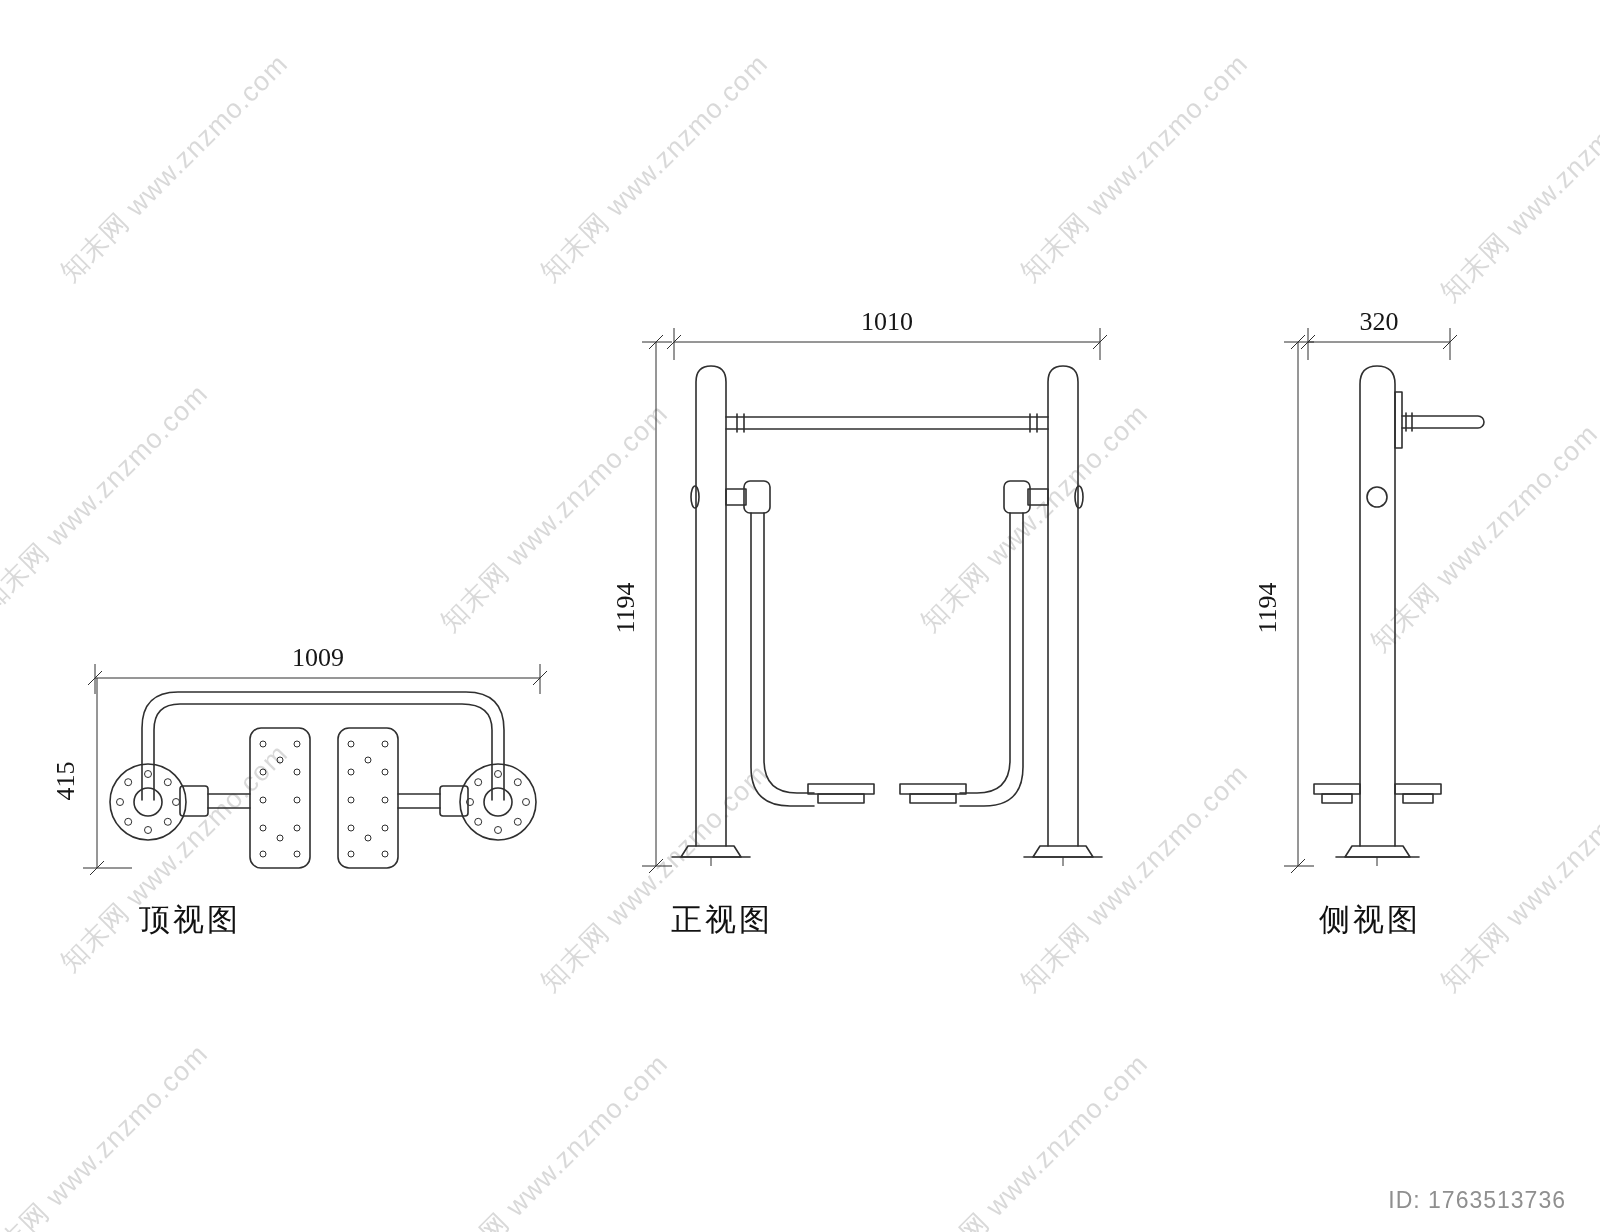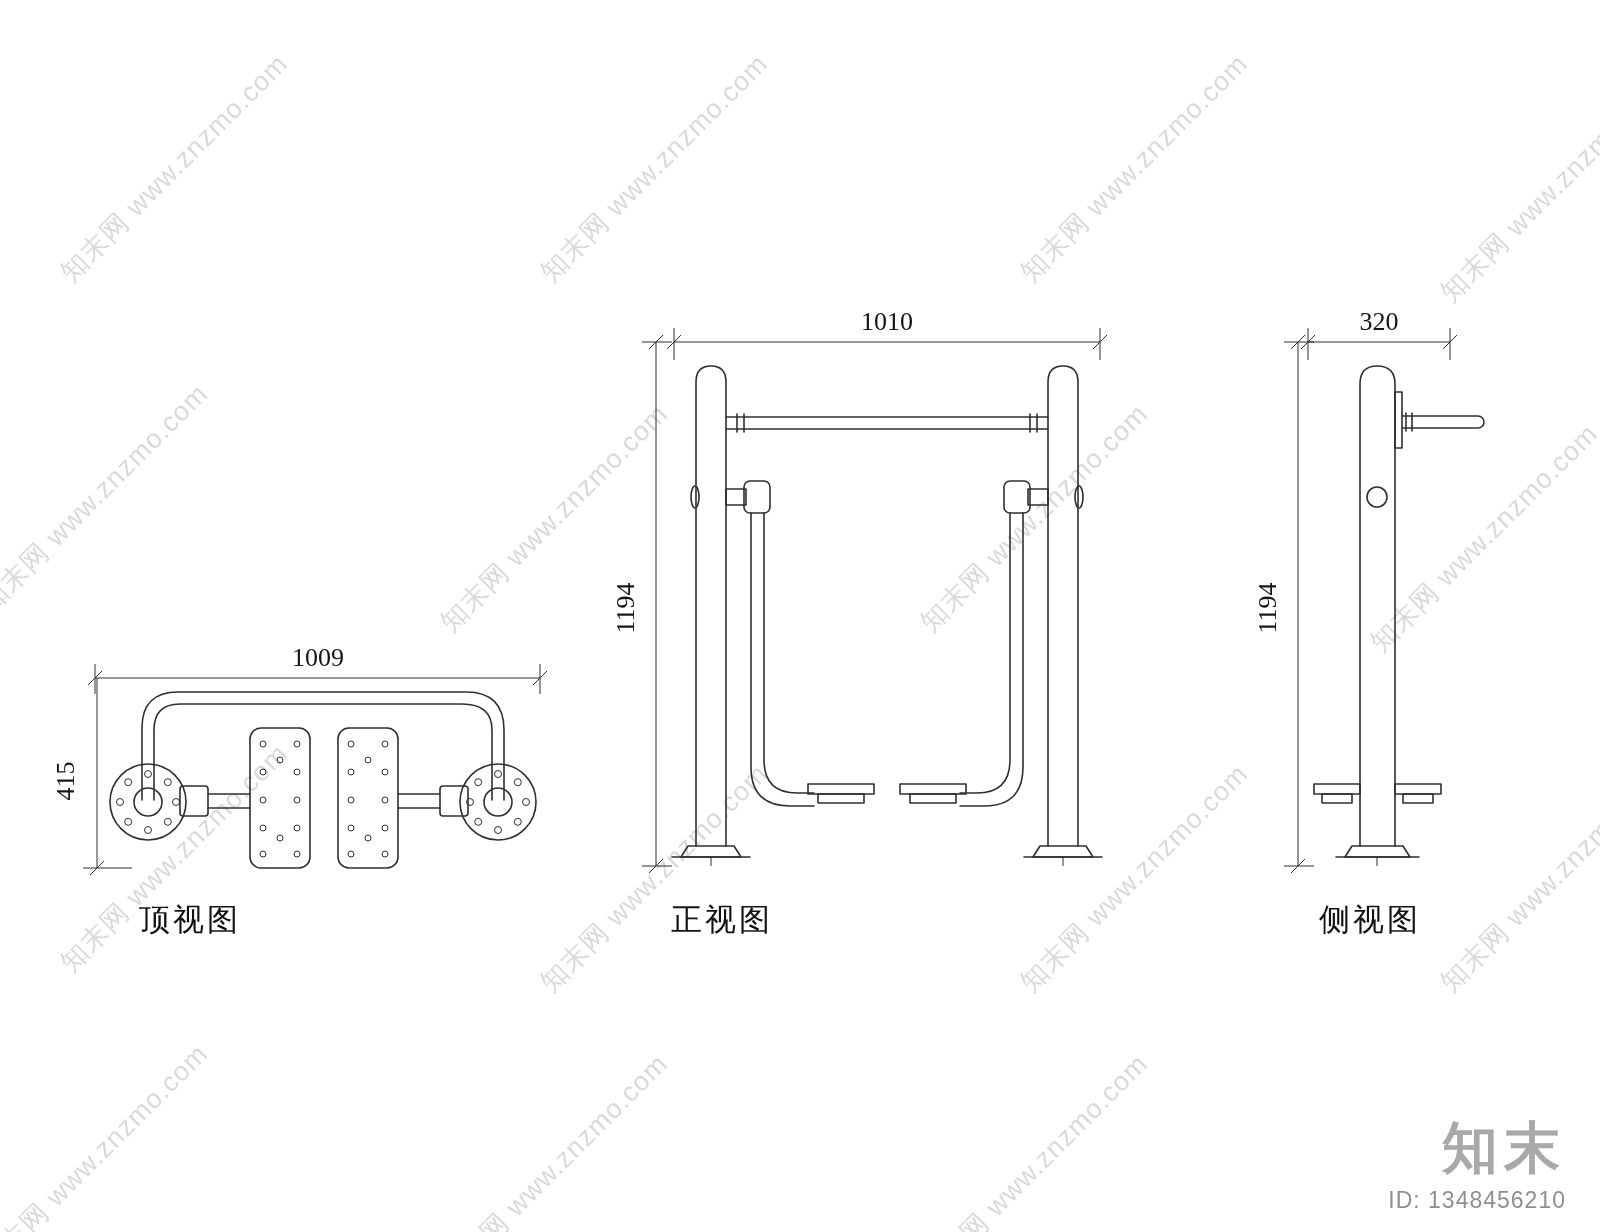--- a/index.html
+++ b/index.html
@@ -274,17 +274,16 @@
         <line class="thin" x1="1291" y1="349" x2="1305" y2="335"></line>
         <line class="thin" x1="1291" y1="873" x2="1305" y2="859"></line>
         <text class="dimtext" x="1276" y="608" transform="rotate(-90 1276 608)">1194</text>
       </g>
 
       <text class="viewlabel" x="1370" y="930">侧视图</text>
     </g>
   </svg>
 
   <div class="footer">
-    <div class="brand">知末</div>
-    <div class="asset-id">ID: 1348456210</div>
+    <div class="asset-id">ID: 1763513736</div>
   </div>
 
 </div>
 
 </body></html>

